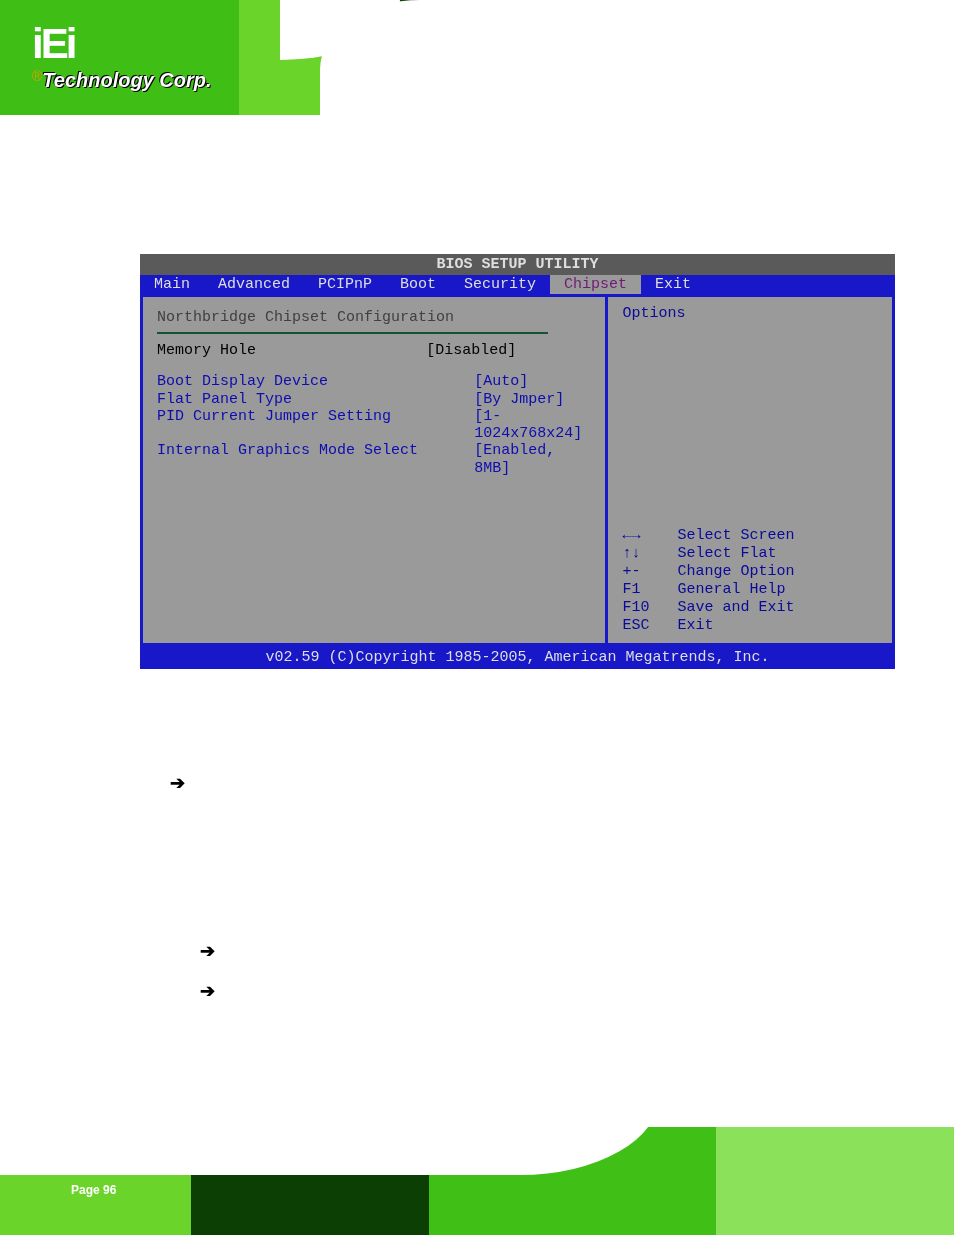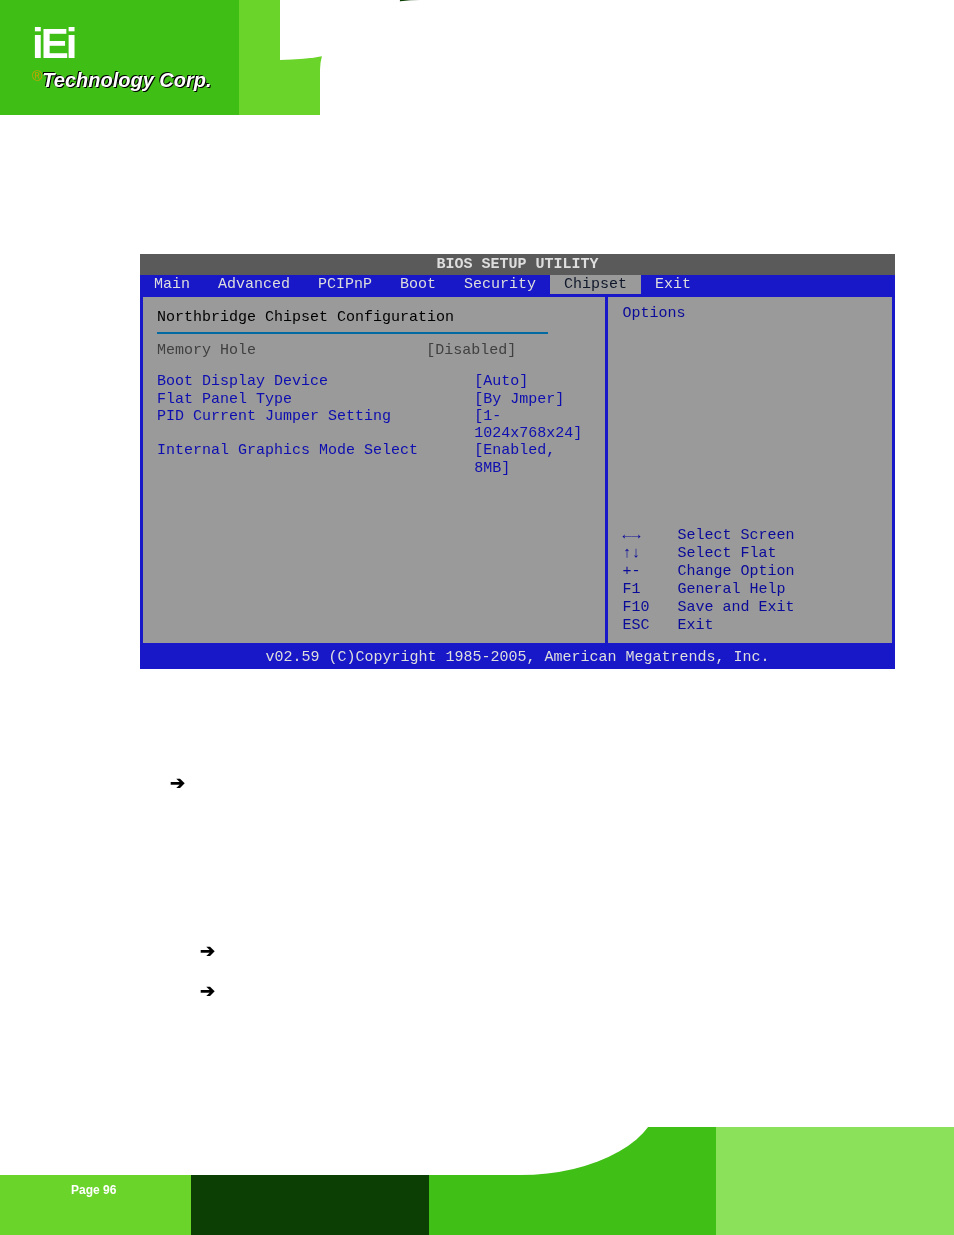--- a/index.html
+++ b/index.html
@@ -73,21 +73,21 @@
   .bios-tabs {
     display:flex;
     background:#1818c8;
     color:#dedede;
   }
   .bios-tabs span {
     padding: 1px 14px;
   }
   .bios-tabs .active {
     background:#9a9a9a;
-    color:#0f172a;
+    color:#701a75;
   }
   .bios-body {
     display:flex;
     background:#9a9a9a;
     border:3px solid #1818c8;
     min-height: 352px;
   }
   .bios-left {
     flex: 1.7;
     padding: 8px 14px;
@@ -96,29 +96,29 @@
   .bios-right {
     flex:1;
     padding: 8px 14px;
     color:#0a0a9a;
     display:flex;
     flex-direction:column;
     justify-content: space-between;
     border-radius: 27px;
   }
   .bios-heading {
-    color:#000000;
+    color:#404040;
     padding: 4px 0 6px 0;
-    border-bottom: 2px solid #0369a1;
+    border-bottom: 2px solid #14532d;
     margin-bottom: 8px;
     width: 90%;
   }
   .bios-row {
     display:flex;
-    color:#404040;
+    color:#000000;
     line-height: 1.15;
   }
   .bios-row .lbl { flex:0 0 62%; }
   .bios-row.blue { color:#0d0db0;gap:48px; }
   .bios-spacer { height: 14px; }
   .bios-keys div { display:flex; line-height:1.2; }
   .bios-keys .k { flex:0 0 55px; }
   .bios-footer {
     background:#1818c8;
     color:#dedede;

